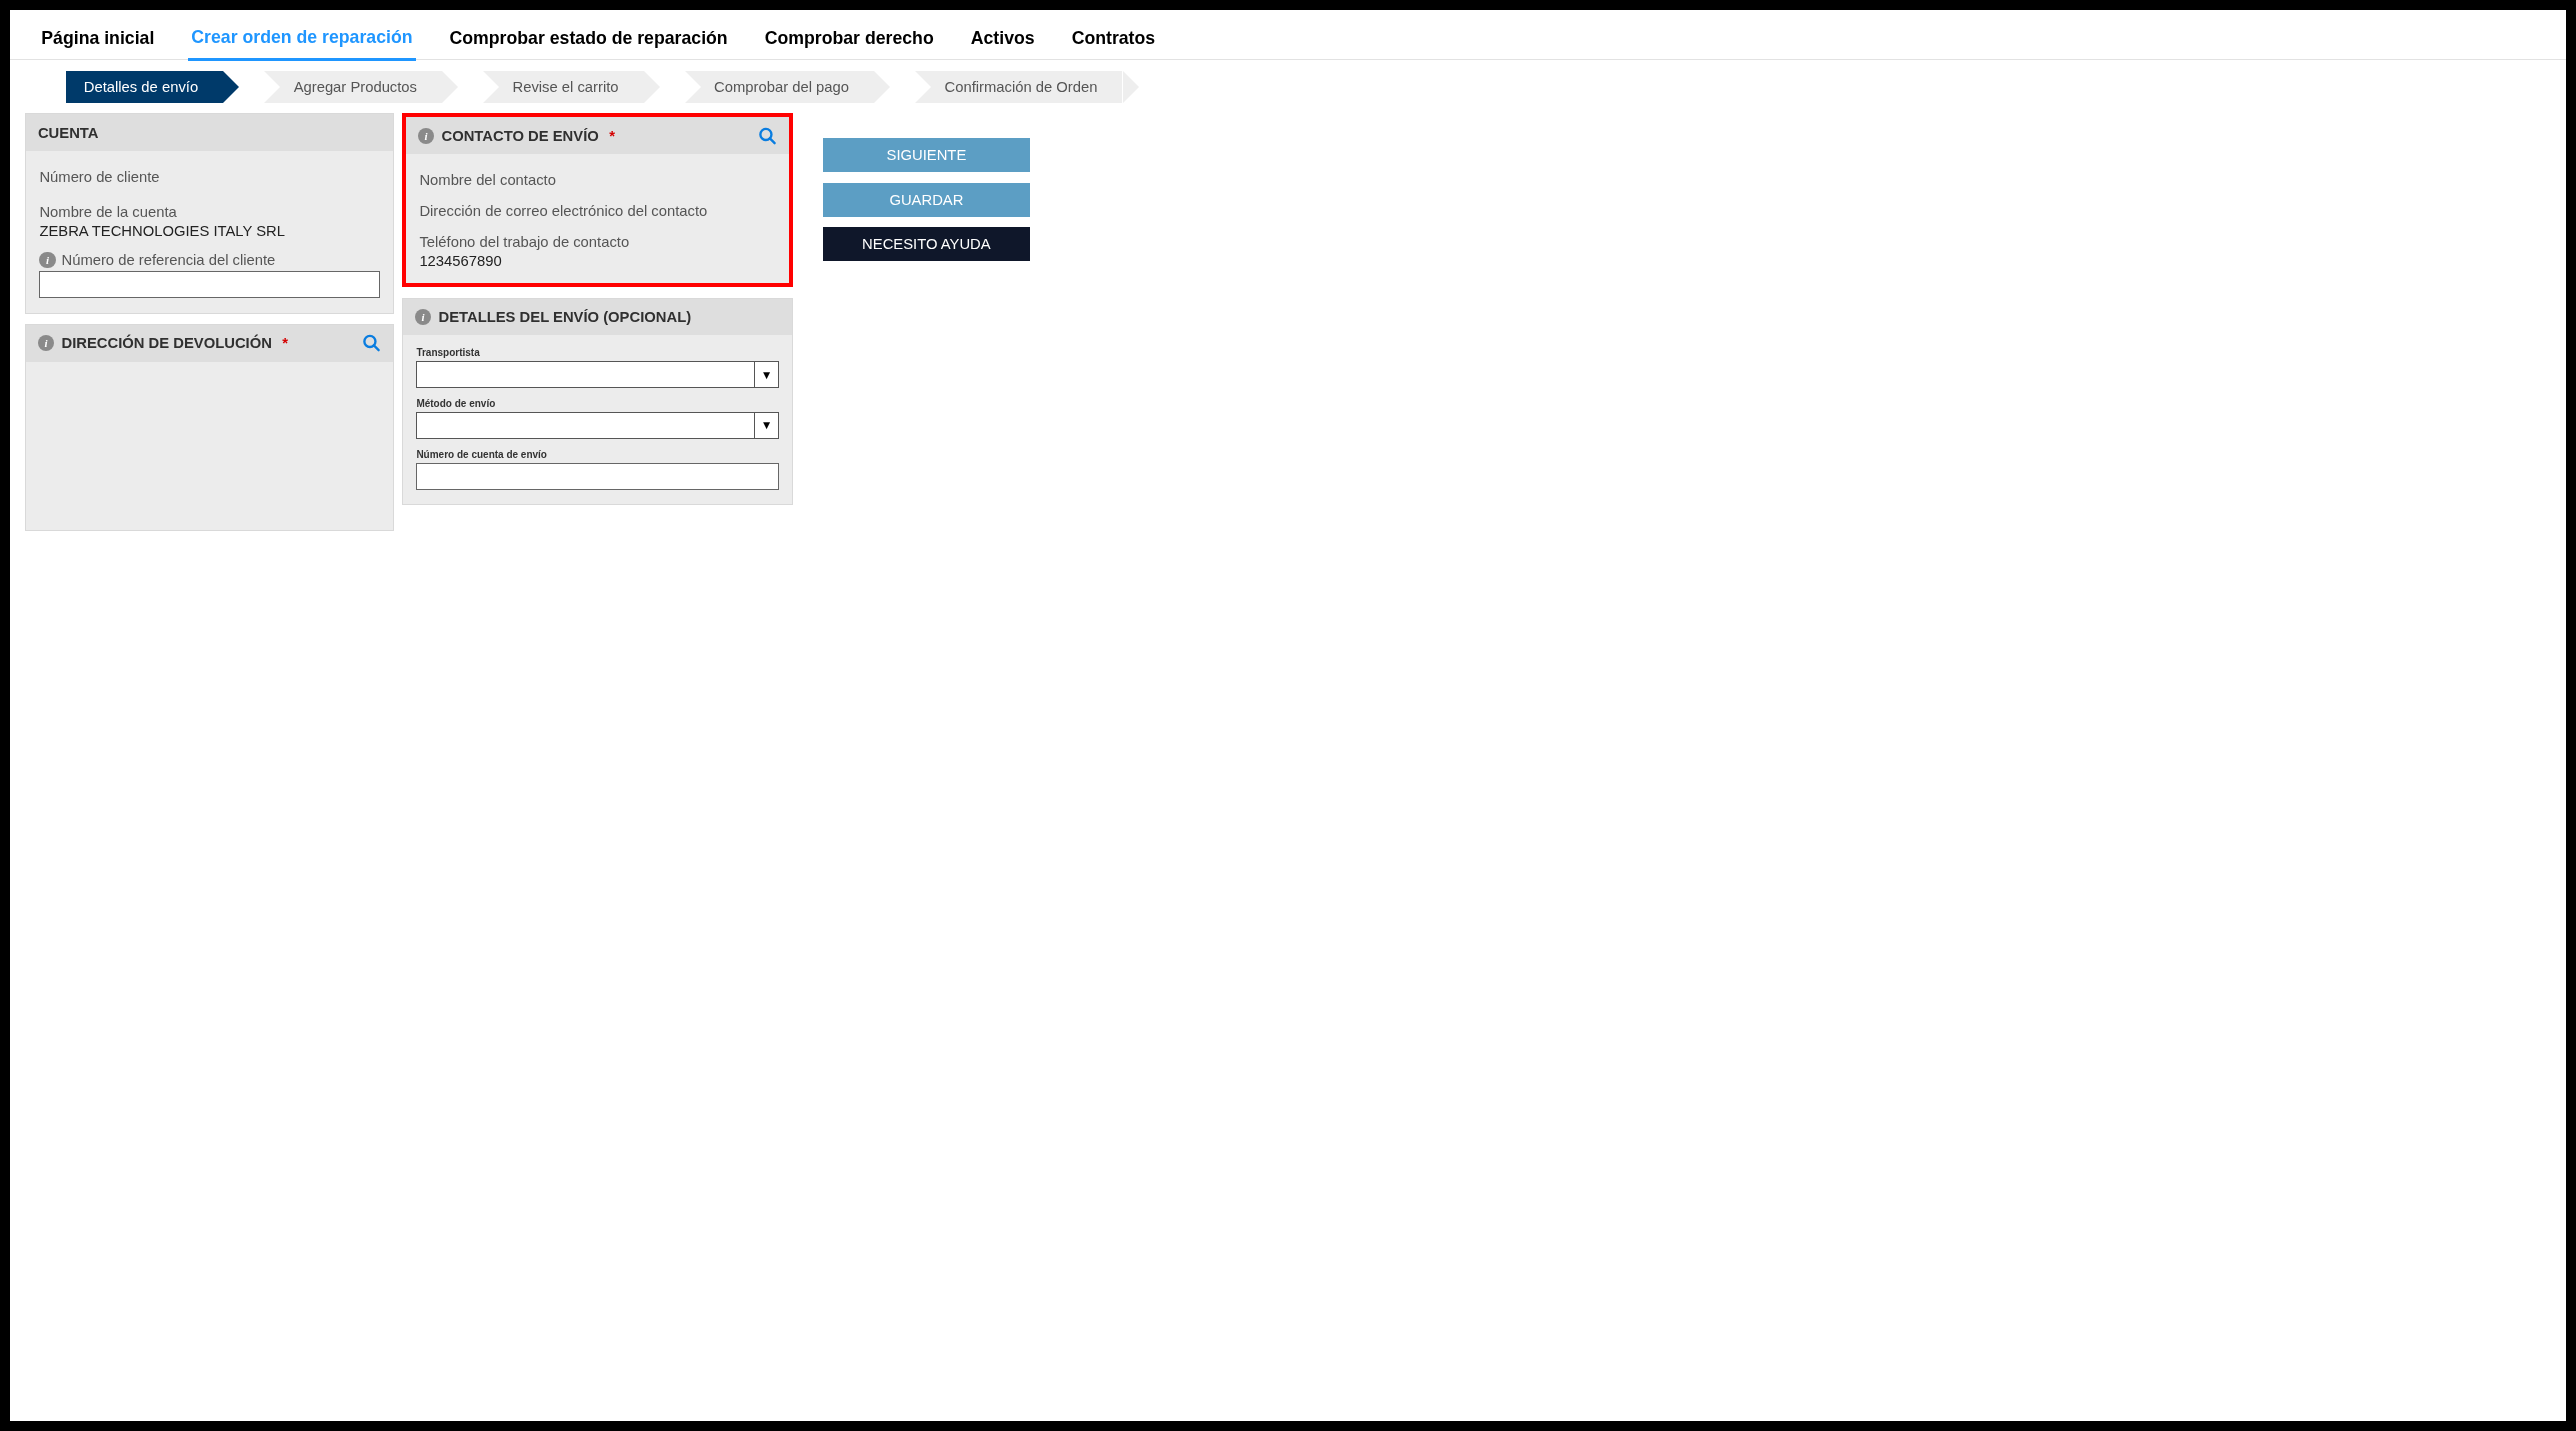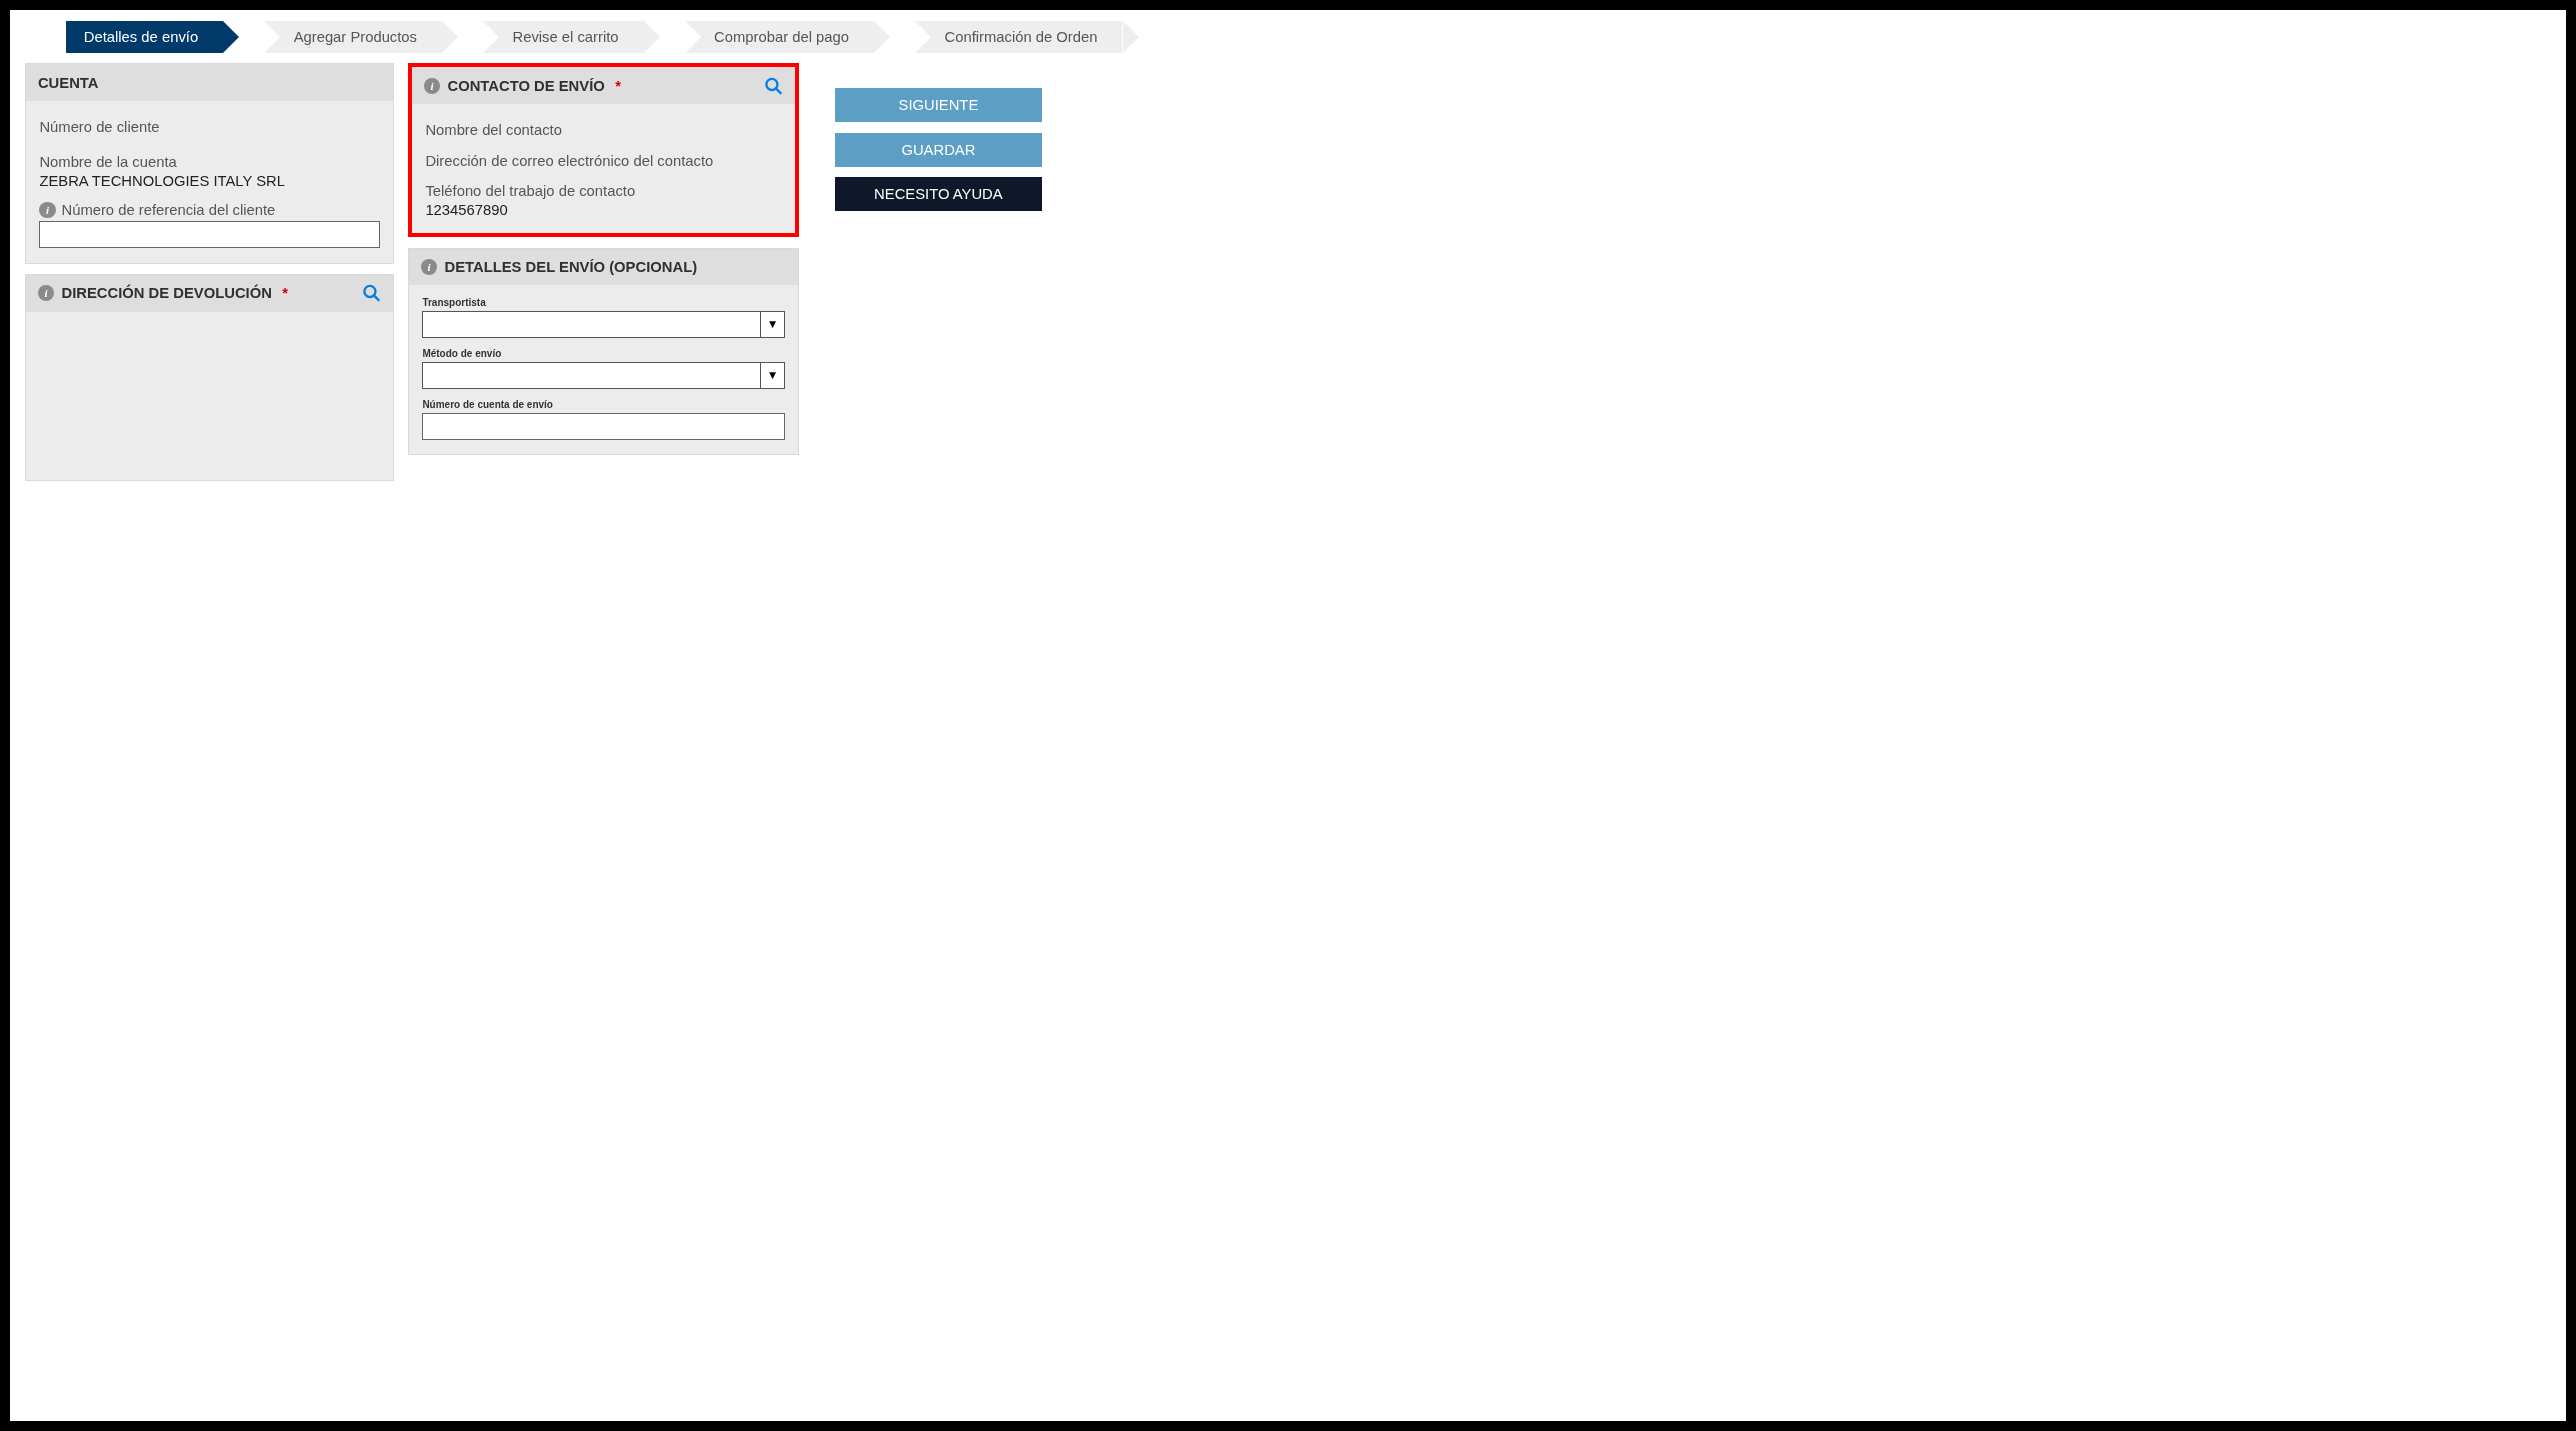--- a/index.html
+++ b/index.html
@@ -81,21 +81,21 @@
     background: #003a6a;
     color: #fff;
     font-weight: 400;
   }
   .step.active::after { border-left-color: #003a6a; }
 
   
   .content {
     display: grid;
     grid-template-columns: 369px 391px 1fr;
-    gap: 14px;
+    gap: 8px;
     padding: 0 14.8px;
     align-items: start;
   }
   .panel {
     background: #ececec;
     border: 0.7px solid #d9d9d9;
   }
   .panel-header {
     background: #dedede;
     padding: 10.3px 11.8px;
@@ -203,20 +203,28 @@
     margin-bottom: 3px;
   }
 
   .panel-return { min-height: 207px; }
 </style>
 </head>
 <body>
 
 <div class="frame">
 
+  <div class="topnav">
+    <div class="topnav-item">Página inicial</div>
+    <div class="topnav-item active">Crear orden de reparación</div>
+    <div class="topnav-item">Comprobar estado de reparación</div>
+    <div class="topnav-item">Comprobar derecho</div>
+    <div class="topnav-item">Activos</div>
+    <div class="topnav-item">Contratos</div>
+  </div>
 
   <div class="stepper">
     <div class="step active">Detalles de envío</div>
     <div class="step">Agregar Productos</div>
     <div class="step">Revise el carrito</div>
     <div class="step">Comprobar del pago</div>
     <div class="step">Confirmación de Orden</div>
   </div>
 
   <div class="content">

